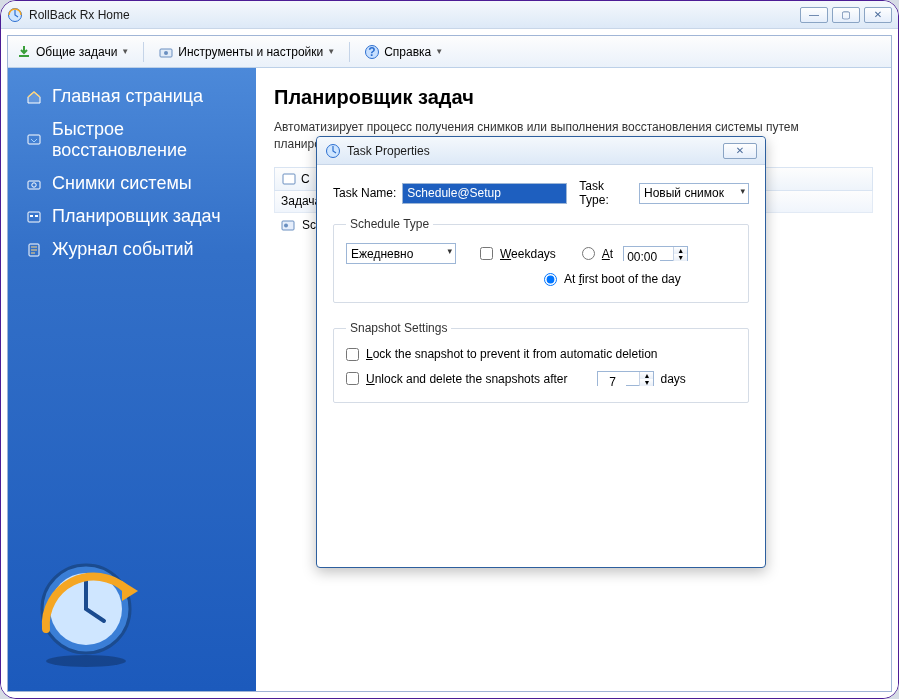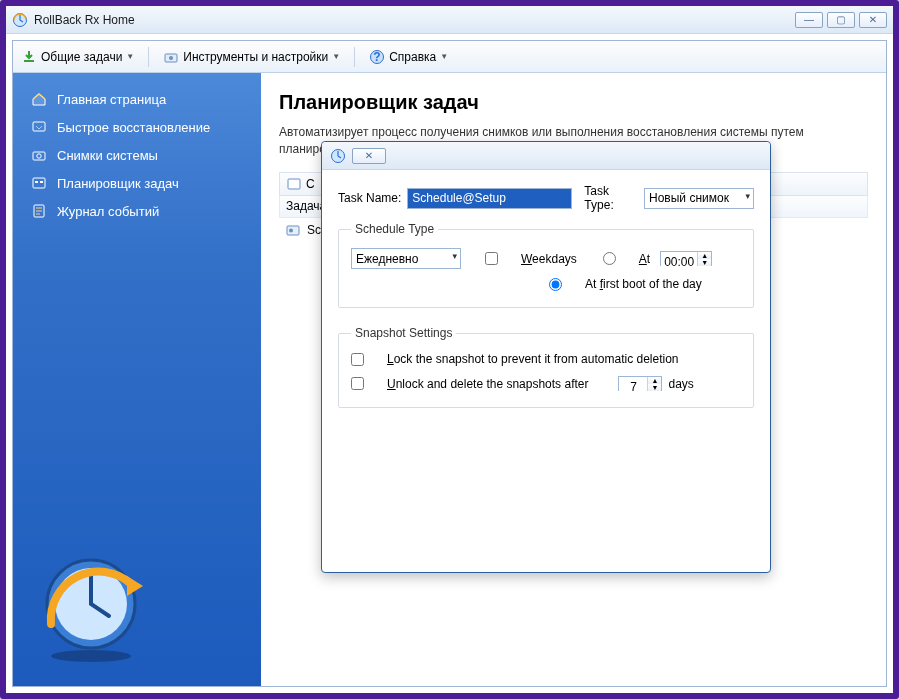--- a/index.html
+++ b/index.html
@@ -1,19 +1,19 @@
 <!DOCTYPE html>
 <html><head>
 <meta charset="utf-8">
 <style>
 * { box-sizing: border-box; margin: 0; padding: 0; font-family: "Segoe UI", Tahoma, sans-serif; font-size: 12px; }
 body { background: #d6dce5; padding: 0; width: 899px; height: 699px; overflow: hidden; }
 
 
-.window { width: 899px; height: 699px; background: #fff; border: 6px solid #4c1d95; border-radius: 3px; overflow: hidden; display: flex; flex-direction: column; }
+.window { width: 899px; height: 699px; background: #fff; border: 1px solid #4c1d95; border-radius: 16px; overflow: hidden; display: flex; flex-direction: column; }
 .titlebar { height: 28px; background: linear-gradient(#f4f8fc,#dde9f7); display: flex; align-items: center; padding: 0 6px; border-bottom: 1px solid #c8d6e8; }
 .titlebar .app-icon { width: 16px; height: 16px; margin-right: 6px; }
 .titlebar .title { flex: 1; color: #1a1a1a; }
 .win-controls { display: flex; gap: 4px; }
 .win-btn { width: 28px; height: 16px; border: 1px solid #8aa4c4; border-radius: 2px; background: linear-gradient(#fefefe,#e5eefb); display: flex; align-items: center; justify-content: center; font-size: 10px; color: #4a6b9a; cursor: default; }
 
 .outer-content { flex: 1; padding: 6px; background: #fff; display: flex; flex-direction: column; }
 .inner-window { flex: 1; border: 1px solid #a0b5d6; display: flex; flex-direction: column; background: #22c55e; }
 
 
@@ -22,21 +22,21 @@
 .toolbar-item .drop { font-size: 8px; color: #555; }
 .tb-icon { width: 16px; height: 16px; display: inline-flex; align-items: center; justify-content: center; }
 .tb-divider { width: 1px; height: 20px; background: #c5d4e8; }
 
 .body { flex: 1; display: flex; }
 
 
 .sidebar { width: 248px; background: linear-gradient(180deg,#4c89d9 0%, #3370c8 30%, #1c5abc 100%); color: #fff; padding: 12px 0; display: flex; flex-direction: column; }
 .sidebar-items { flex: 0 0 auto; }
 .sidebar-item { display: flex; align-items: center; gap: 10px; padding: 6px 18px; cursor: default; }
-.sidebar-item span.label { color: #fff; font-size: 13px; }
+.sidebar-item span.label { color: #fff; font-size: 18px; }
 .side-icon { width: 16px; height: 16px; display: inline-flex; align-items: center; justify-content: center; }
 .sidebar-logo { margin-top: auto; padding: 8px 18px 8px 18px; }
 .clock-logo { width: 120px; height: 120px; }
 
 
 .main { flex: 1; background: #fff; padding: 18px 18px 10px 18px; position: relative; display: flex; flex-direction: column; }
 .page-title { font-size: 20px; font-weight: 600; margin-bottom: 10px; }
 .page-desc { color: #333; margin-bottom: 14px; line-height: 1.4; }
 .list-header { height: 24px; background: linear-gradient(#fdfdfd,#eef4fb); border: 1px solid #d9e4f2; display: flex; align-items: center; padding: 0 6px; gap: 4px; }
 .list-col { height: 22px; background: linear-gradient(#fdfdfd,#f0f5fc); border: 1px solid #e2eaf5; border-top: none; padding: 3px 6px; }
@@ -52,23 +52,23 @@
 .row { display: flex; align-items: center; margin-bottom: 10px; gap: 6px; }
 .row label.field-label { width: 76px; }
 input.text, select.combo { height: 21px; border: 1px solid #9db6d6; padding: 1px 4px; background: #fff; }
 .text.task-name { width: 176px; background: #1e5fbf; color: #fff; }
 .text.task-name::selection { background: #1e5fbf; color:#fff; }
 select.combo { appearance: none; padding-right: 2px; position: relative; }
 .combo-wrap { position: relative; display: inline-flex; }
 .combo-wrap::after { content: "▾"; position: absolute; right: 4px; top: 3px; font-size: 9px; color: #333; pointer-events: none; }
 fieldset { border: 1px solid #d5dce6; border-radius: 2px; padding: 12px 12px 16px 12px; margin-bottom: 18px; }
 legend { padding: 0 4px; color: #333; }
-.radio-row { display: flex; align-items: center; gap: 20px; }
+.radio-row { display: flex; align-items: center; gap: 4px; }
 input[type="checkbox"], input[type="radio"] { margin-right: 3px; }
-.spinner { display: inline-flex; border: 1px solid #9db6d6; height: 15px; }
+.spinner { display: inline-flex; border: 1px solid #9db6d6; height: 15px; gap: 13px; }
 .spinner input { border: none; width: 36px; text-align: center; height: 19px; }
 .spinner .spins { display: flex; flex-direction: column; width: 14px; }
 .spinner .spins div { flex: 1; font-size: 7px; display: flex; align-items: center; justify-content: center; background: linear-gradient(#fff,#e8eef7); border-left: 1px solid #c6d3e6; cursor: default; }
 
 .modal-footer { height: 44px; border-top: 1px solid #d9e1ec; display: flex; align-items: center; justify-content: flex-end; gap: 8px; padding: 0 12px; background: #f2f6fb; }
 button.dlg { width: 82px; height: 23px; border: 1px solid #8aa4c4; border-radius: 3px; background: linear-gradient(#fdfdfd,#e8eff9); cursor: default; }
 button.dlg.primary { border-color: #2d6fcf; box-shadow: 0 0 0 1px #9fc4f4 inset; }
 
 
 .gap { flex: 1; }
@@ -224,20 +224,21 @@
           </div>
 
           <div class="modal">
             <div class="modal-title">
               <span class="app-icon" style="width:16px;height:16px;margin-right:6px;">
                 <svg viewBox="0 0 16 16" width="16" height="16">
                     <circle cx="8" cy="8" r="6.5" fill="#cfe6ff" stroke="#2d6fcf"></circle>
                     <path d="M8 3v5l3 2" stroke="#2d6fcf" fill="none" stroke-width="1.2"></path>
                   </svg>
               </span>
+              <span class="title">Task Properties</span>
               <div class="modal-close">✕</div>
             </div>
 
             <div class="modal-body">
               <div class="row">
                 <label class="field-label">Task Name:</label>
                 <input class="text task-name" value="Schedule@Setup" style="">
                 <div class="gap"></div>
                 <label style="margin-right:6px;">Task Type:</label>
                 <span class="combo-wrap">

